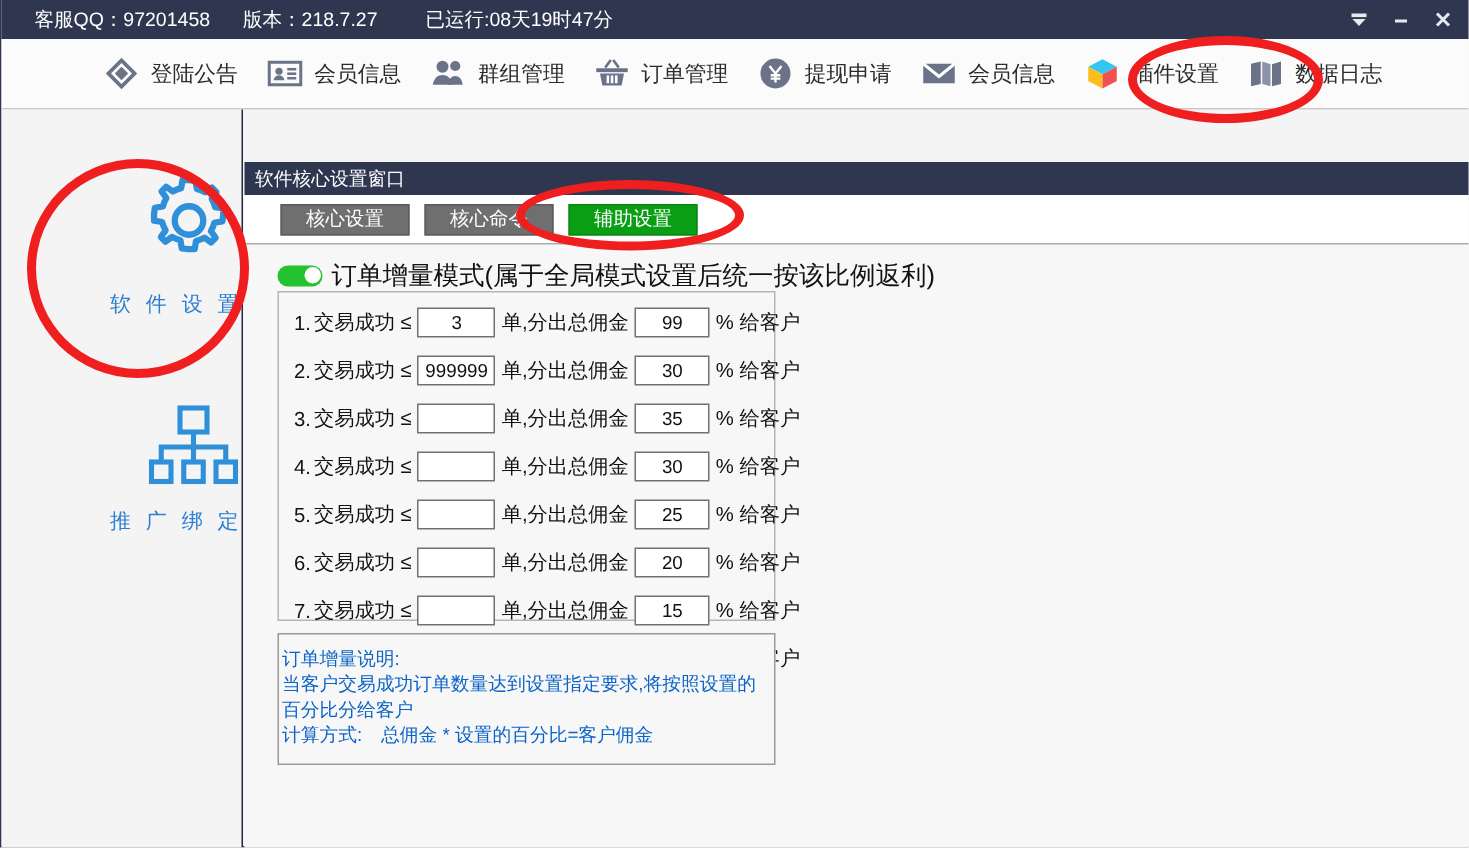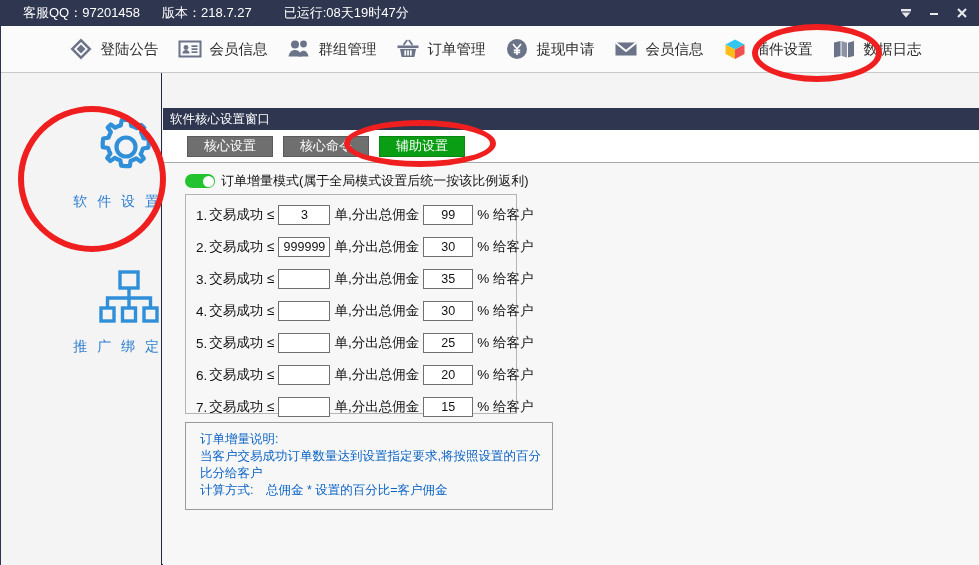--- a/index.html
+++ b/index.html
@@ -158,21 +158,21 @@
   .switch::after {
     content: "";
     position: absolute;
     right: 1.5px; top: 1.5px;
     width: 11px; height: 11px;
     border-radius: 50%;
     background: #ffffff;
   }
   #toggle-label {
     margin-left: 6px;
-    font-size: 13px;
+    font-size: 17px;
     color: #111111;
   }
 
   
   #rows-box {
     position: absolute; left: 22px; top: 30px;
     width: 332px; height: 220px;
     background: #f7f7f7;
     border: 1px solid #b5b5b5;
   }
@@ -196,24 +196,24 @@
     padding: 0 2px;
     margin: 0 3px;
     outline: none;
   }
   .fld.count { width: 52px; }
   .fld.pct { width: 50px; }
 
   
   #note-box {
     position: absolute; left: 22px; top: 258px;
-    width: 368px; height: 88px;
+    width: 332px; height: 88px;
     background: #f7f7f7;
     border: 1px solid #9a9a9a;
-    padding: 8px 10px 0 14px;
+    padding: 8px 10px 0 2px;
   }
   #note-box .note-line {
     font-size: 12.5px;
     color: #0b63c5;
     line-height: 17px;
     white-space: nowrap;
   }
   #note-box .note-wrap { white-space: normal; }
 
   

